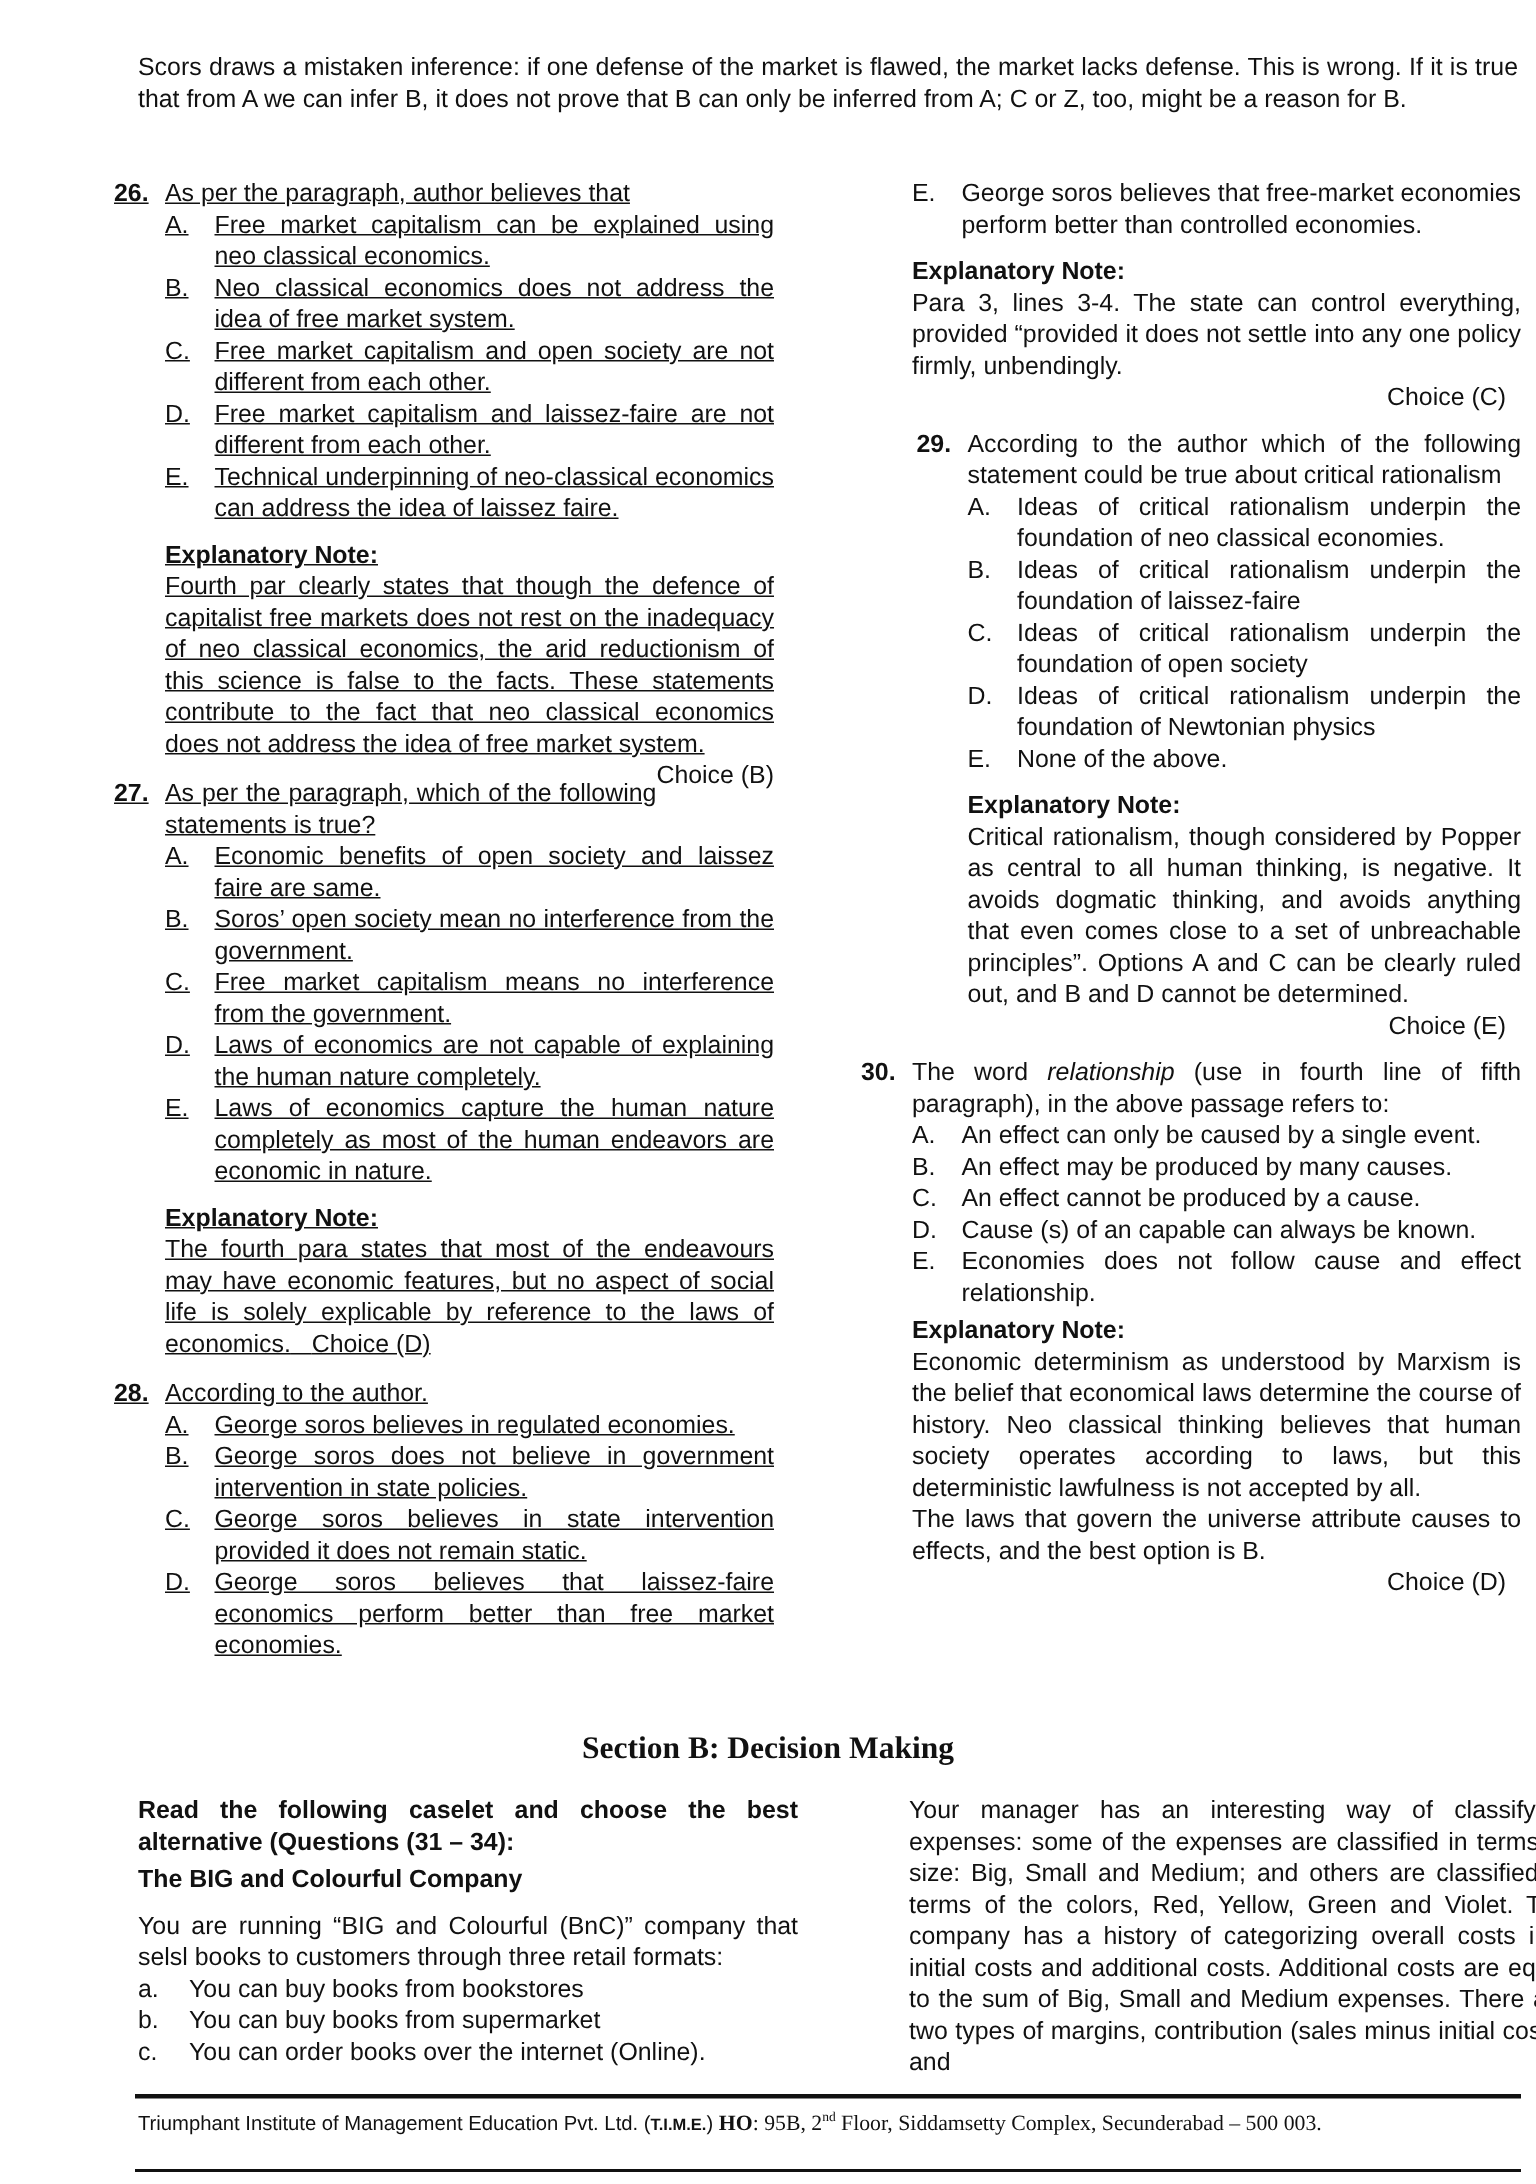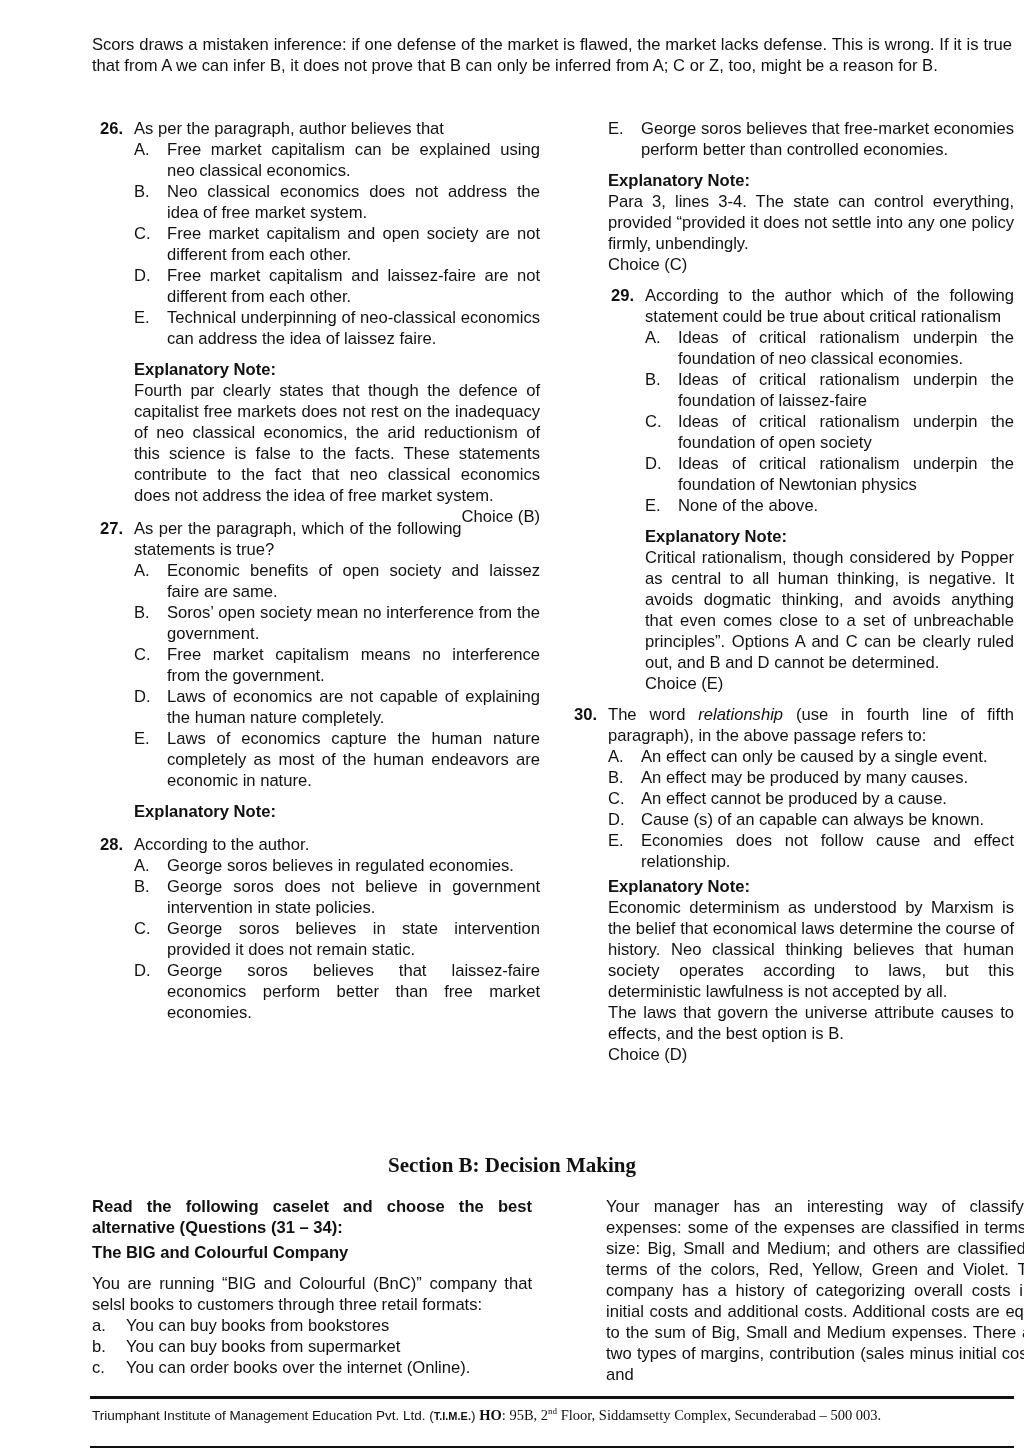--- a/index.html
+++ b/index.html
@@ -6,37 +6,37 @@
   body {
     width: 1024px; height: 1456px; position: relative; overflow: hidden;
     font-family: "Liberation Sans", sans-serif; color: #111111;
     font-size: 16.6px; line-height: 21px;
   }
   .intro {
     position: absolute; left: 92px; top: 34px; width: 920px;
     text-align: justify;
   }
   .col { position: absolute; width: 440px; }
-  .col-left { left: 100px; top: 118px; }
+  .col-left { left: 76px; top: 118px; text-decoration: underline; }
   .col-right { left: 574px; top: 118px; }
 
   .q { margin-bottom: 10px; }
   .q-head { display: flex; text-align: justify; }
   .q-num { font-weight: bold; width: 34px; flex: none; }
   .q-text { flex: 1; text-align: justify; }
   .opts { margin-left: 34px; }
   .opt { display: flex; }
   .opt-letter { width: 33px; flex: none; }
   .opt-text { flex: 1; text-align: justify; text-align-last: left; }
 
   .note { margin-left: 34px; margin-top: 10px; }
   .note-title { font-weight: bold; }
   .note-text { text-align: justify; }
   .choice-inline { float: right; }
-  .choice-block { text-align: left; padding-right: 10px; }
+  .choice-block { text-align: right; padding-right: 10px; }
 
   .section-title {
     position: absolute; left: 0; width: 1024px; top: 1152px; text-align: center;
     font-family: "Liberation Serif", serif; font-weight: bold; font-size: 21px;
     line-height: 26px;
   }
   .caselet-left { position: absolute; left: 92px; top: 1196px; width: 440px; }
   .caselet-right { position: absolute; left: 606px; top: 1196px; width: 440px; text-align: justify; }
   .case-instr { font-weight: bold; text-align: justify; }
   .case-title { font-weight: bold; text-align: left; margin: 4px 0 10px 0; }
@@ -127,20 +127,21 @@
           <span class="opt-letter">D.</span>
           <span class="opt-text">Laws of economics are not capable of explaining the human nature completely.</span>
         </div>
       <div class="opt">
           <span class="opt-letter">E.</span>
           <span class="opt-text">Laws of economics capture the human nature completely as most of the human endeavors are economic in nature.</span>
         </div>
     </div>
     <div class="note">
       <div class="note-title">Explanatory Note:</div>
+      <div class="note-text"><span>The fourth para states that most of the endeavours may have economic features, but no aspect of social life is solely explicable by reference to the laws of economics.</span>&nbsp;&nbsp;&nbsp;<span>Choice (D)</span></div>
     </div>
   </div>
 
   <div class="q" style="margin-top:12px;">
     <div class="q-head">
       <span class="q-num">28.</span>
       <span class="q-text">According to the author.</span>
     </div>
     <div class="opts">
       <div class="opt">

